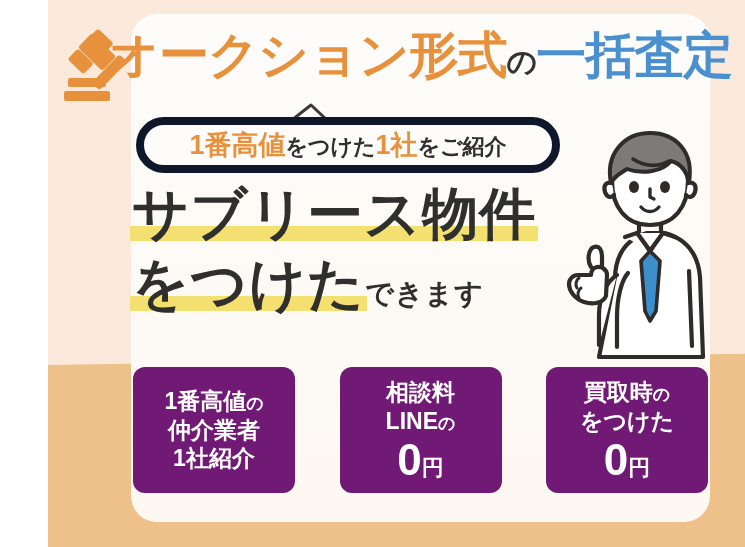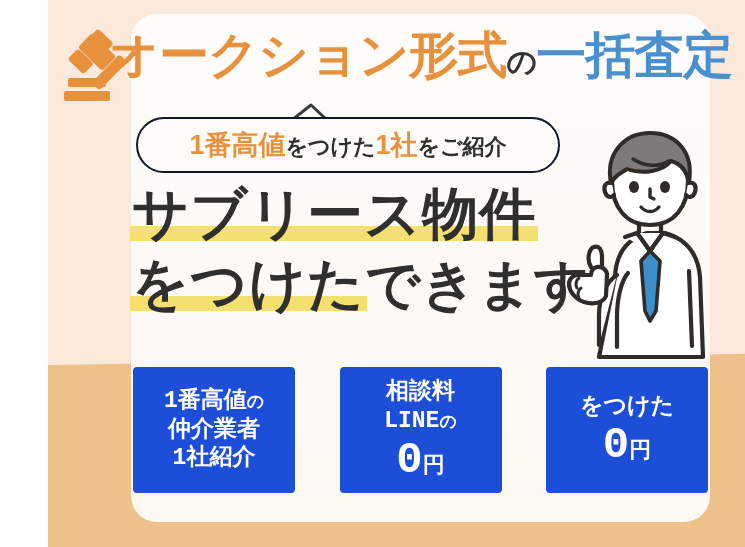--- a/index.html
+++ b/index.html
@@ -76,21 +76,21 @@
     height: 76px;
   }
 
   
   .bubble {
     position: absolute;
     left: 88px;
     top: 117px;
     width: 424px;
     height: 56px;
-    border: 2px solid #0f172a;
+    border: 8px solid #0f172a;
     border-radius: 30px;
     background: #fdfcfa;
     box-sizing: border-box;
     display: flex;
     align-items: center;
     justify-content: center;
   }
   .bubble-tail {
     position: absolute;
     left: 243px;
@@ -117,21 +117,21 @@
   }
   .msg-line {
     position: relative;
     white-space: nowrap;
     line-height: 1;
     margin-bottom: 14px;
     font-weight: bold;
     color: #2f2f2d;
   }
   .msg-line .big { font-size: 56px; letter-spacing: 1px; }
-  .msg-line .med { font-size: 54px; letter-spacing: 1px; }
+  .msg-line .med { font-size: 28px; letter-spacing: 1px; }
 
   .hl-mark {
     position: relative;
     display: inline-block;
     z-index: 1;
     text-align: right;
   }
   .hl-mark::after {
     content: "";
     position: absolute;
@@ -160,31 +160,30 @@
     top: 367px;
     width: 579px;
     display: flex;
     justify-content: space-between;
     padding: 0 2px;
     box-sizing: border-box;
   }
   .pill {
     width: 162px;
     height: 126px;
-    background: #1d4ed8;
-    border-radius: 4px;
+    background: #701a75;
+    border-radius: 12px;
     color: #ffffff;
     display: flex;
     flex-direction: column;
     align-items: center;
     justify-content: center;
     text-align: center;
     box-sizing: border-box;
     padding: 6px 4px;
-    font-family: Liberation Mono, monospace;
   }
   .pill-row {
     font-size: 23px;
     font-weight: bold;
     line-height: 1.26;
     white-space: nowrap;
     letter-spacing: 0px;
   }
   .pill-row .tiny { font-size: 17px; }
   .pill-zero {
@@ -306,19 +305,20 @@
       <div class="pill-row">1社紹介</div>
     </div>
 
     <div class="pill">
       <div class="pill-row">相談料</div>
       <div class="pill-row"><span>LINE</span><span class="tiny">の</span></div>
       <div class="pill-zero"><span class="num">0</span><span class="yen">円</span></div>
     </div>
 
     <div class="pill">
+      <div class="pill-row"><span>買取時</span><span class="tiny">の</span></div>
       <div class="pill-row">をつけた</div>
       <div class="pill-zero"><span class="num">0</span><span class="yen">円</span></div>
     </div>
 
   </div>
 
 </div>
 
 </body></html>

